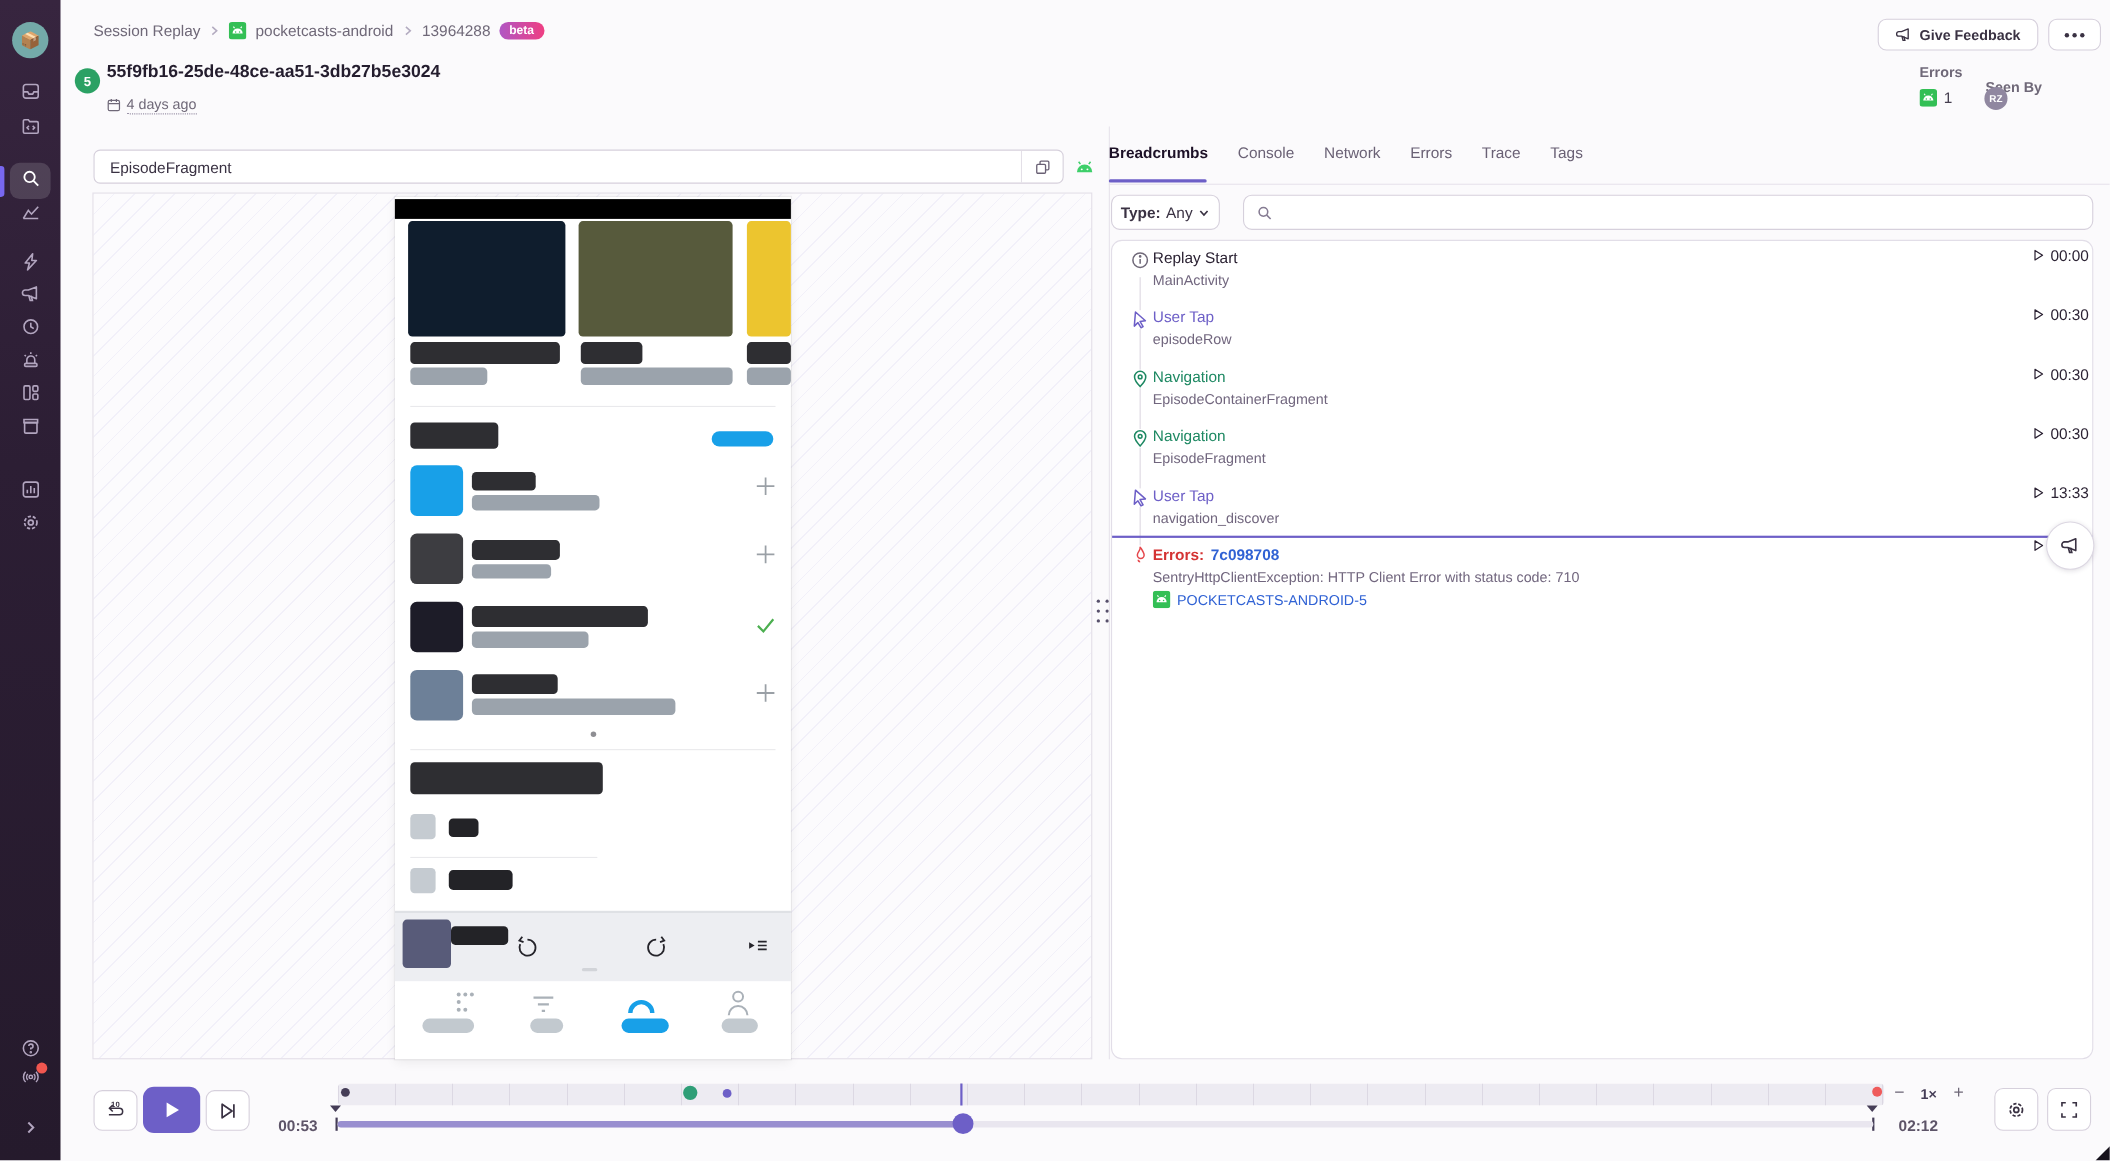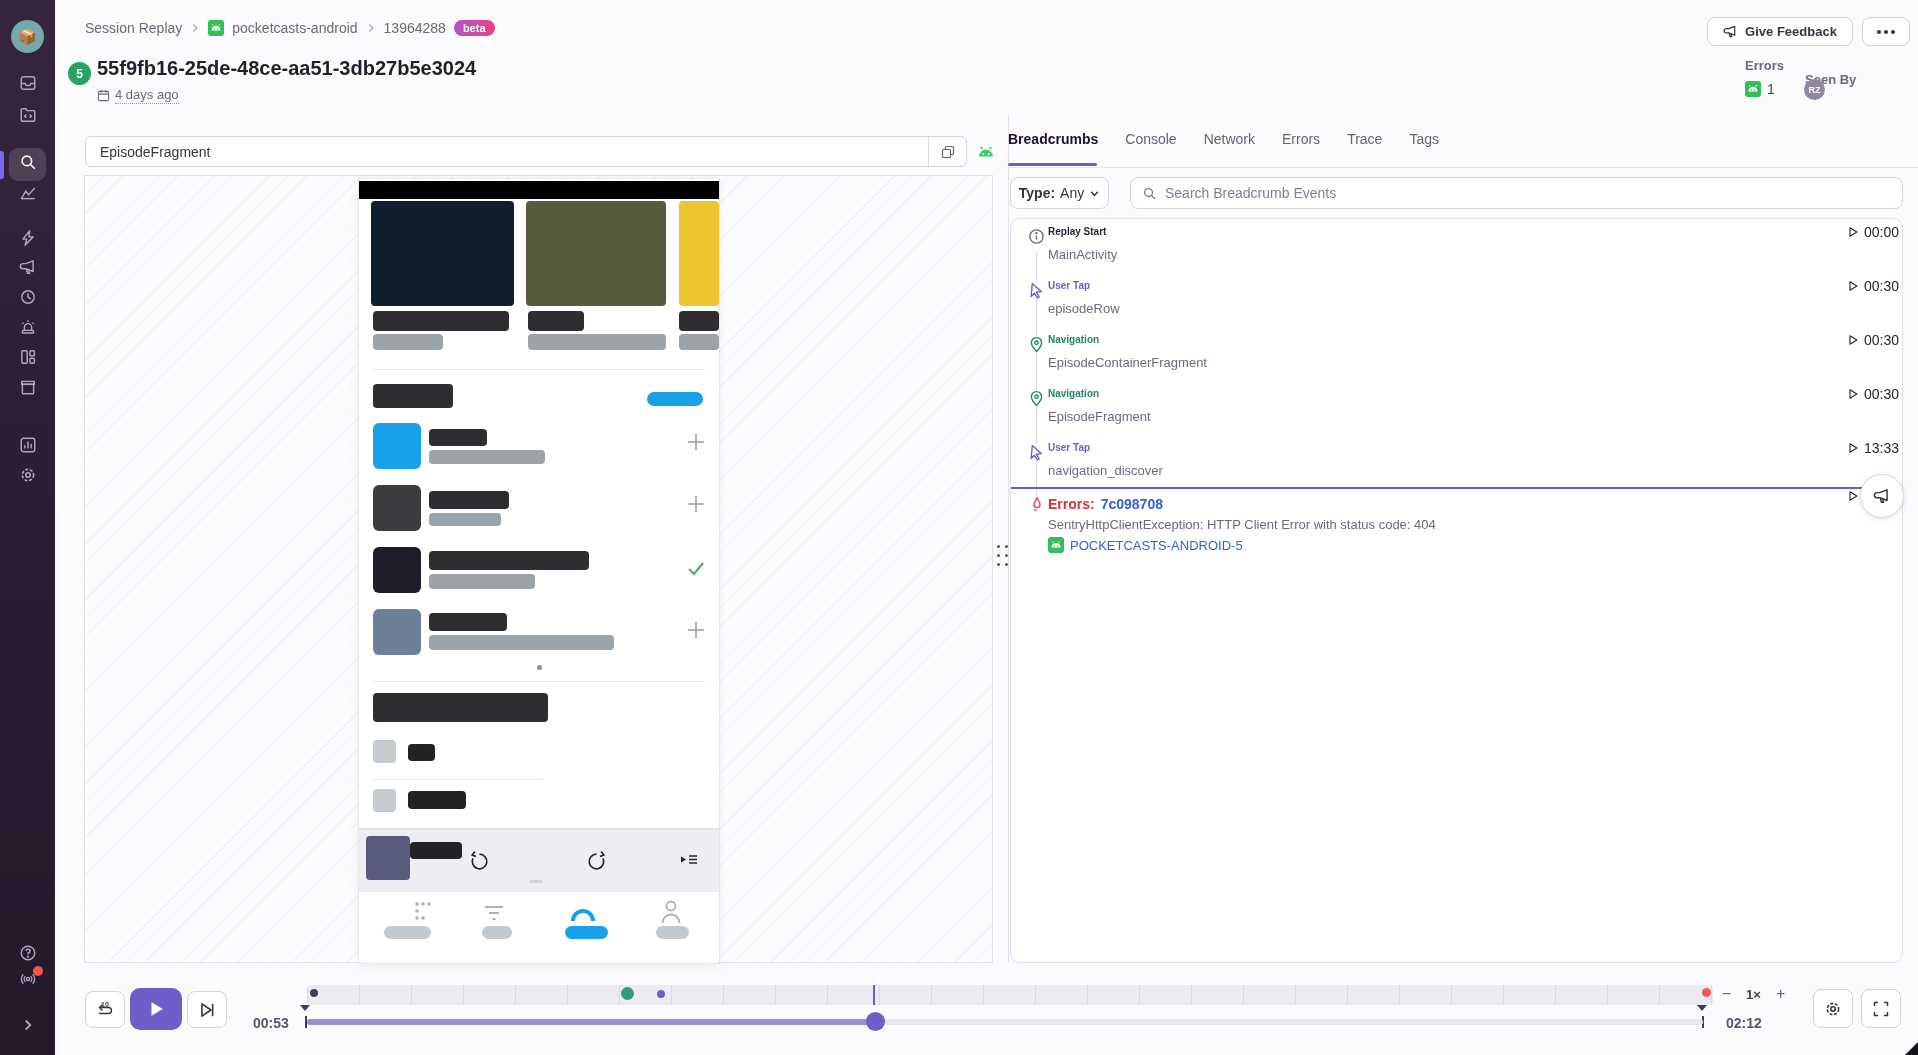--- a/index.html
+++ b/index.html
@@ -21,21 +21,21 @@
   .red-dot { position:absolute; left:33px; top:966px; width:10px; height:10px; border-radius:50%; background:#f1564f; }
 
   
   .crumbs { position:absolute; left:85px; top:20px; display:flex; align-items:center; gap:8px;
     font-size:14px; color:#6f6878; }
   .crumb-sep svg { width:10px; height:10px; color:#b3abc0; display:block; }
   .beta-pill { background:linear-gradient(90deg,#b056c4,#ef3e82); color:#fff; font-size:11px; font-weight:bold;
     padding:2px 9px; border-radius:10px; }
   .activity-badge { position:absolute; left:68px; top:62px; width:23px; height:23px; border-radius:50%;
     background:#2ba164; color:#fff; font-size:12px; font-weight:bold; display:flex; align-items:center; justify-content:center; }
-  .replay-title { position:absolute; left:97px; top:57px; font-size:20px; font-weight:bold; color:#241d2e; }
+  .replay-title { position:absolute; left:97px; top:57px; font-size:16px; font-weight:bold; color:#241d2e; }
   .age-row { position:absolute; left:97px; top:87px; display:flex; align-items:center; gap:5px; color:#6f6878; font-size:13px; }
   .age-row .age-text { border-bottom:1px dotted #9b93a8; padding-bottom:1px; }
 
   .btn { background:#fff; border:1px solid #d6d0dc; border-radius:8px; color:#3a3243;
     display:flex; align-items:center; justify-content:center; cursor:pointer; }
   .give-feedback { position:absolute; left:1707px; top:17px; width:146px; height:29px; gap:7px;
     font-size:13px; font-weight:bold; }
   .more-btn { position:absolute; left:1862px; top:17px; width:48px; height:29px; gap:3px; }
   .more-btn i { width:4px; height:4px; border-radius:50%; background:#3a3243; }
   .meta-label { position:absolute; font-size:13px; font-weight:bold; color:#6f6878; }
@@ -81,21 +81,21 @@
   .bc-search { position:absolute; left:1130px; top:177px; width:773px; height:32px; border:1px solid #d6d0dc; border-radius:8px; background:#fff; }
   .bc-search svg { position:absolute; left:11px; top:8px; width:15px; height:15px; color:#857b92; }
   .bc-search input { position:absolute; left:34px; top:1px; width:720px; height:28px; border:none; outline:none;
     font-size:14px; color:#3a3243; background:transparent; font-family:"Liberation Sans",sans-serif; }
   .bc-search input::placeholder { color:#857b92; opacity:1; }
 
   .events-card { position:absolute; left:1010px; top:218px; width:893px; height:745px; background:#fff;
     border:1px solid #e2dee8; border-radius:10px; }
   .evt-connector { position:absolute; left:1036px; top:252px; width:1px; height:244px; background:#ddd8e2; }
   .evt-icon { position:absolute; left:1028px; width:17px; height:17px; background:#fff; }
-  .evt-title { position:absolute; left:1048px; font-size:10px; font-weight:bold; color:#2b2233; }
+  .evt-title { position:absolute; left:1048px; font-size:14px; font-weight:normal; color:#2b2233; }
   .evt-title.purple { color:#6d5fc7; } .evt-title.green { color:#1d8862; }
   .evt-desc { position:absolute; left:1048px; font-size:13px; color:#71667e; }
   .evt-ts { position:absolute; display:flex; align-items:center; gap:5px; font-size:14px; color:#2b2233; cursor:pointer; }
   .evt-ts svg { width:12px; height:12px; }
   .current-line { position:absolute; left:1011px; top:487px; width:891px; height:2px; background:#6d5fc7; }
   .err-title { position:absolute; left:1048px; top:496px; font-size:14px; font-weight:bold; }
   .err-title .elabel { color:#d43333; } .err-title .eid { color:#3062d4; margin-left:6px; cursor:pointer; }
   .project-row { position:absolute; left:1048px; top:537px; display:flex; align-items:center; gap:6px;
     font-size:13px; color:#3062d4; cursor:pointer; }
   .feedback-fab { position:absolute; left:1860px; top:474px; width:44px; height:44px; border-radius:50%;
@@ -448,21 +448,20 @@
         <svg width="11" height="11" viewBox="0 0 10 10" fill="none" stroke="#3a3243" stroke-width="1.4">
           <path d="M2 3.5 5 6.8 8 3.5"></path>
         </svg>
       </span>
   </button>
   <div class="bc-search">
     <svg viewBox="0 0 16 16" fill="none" stroke="currentColor" stroke-width="1.5">
         <circle cx="7" cy="7" r="4.2"></circle>
         <path d="M10.2 10.2 14 14"></path>
       </svg>
-    <input type="text" placeholder="Search Breadcrumb Events" style="">
   </div>
 
   <div class="events-card"></div>
   <div class="evt-connector"></div>
 
   <span class="evt-icon" style="top:228px;color:#6f6878"><svg viewBox="0 0 16 16" fill="none" stroke="currentColor" stroke-width="1.3">
         <circle cx="8" cy="8" r="6.2"></circle>
         <path d="M8 7v4"></path>
         <circle cx="8" cy="4.8" r=".5" fill="currentColor"></circle>
       </svg></span>
@@ -527,21 +526,21 @@
 
   <div class="current-line"></div>
 
   <span class="evt-icon" style="top:496px;color:#e5484d"><svg viewBox="0 0 16 16" fill="none" stroke="currentColor" stroke-width="1.3">
         <path d="M8 1.5c.6 2.6-2.4 3.9-2.4 6.6a2.9 2.9 0 0 0 5.8 0c0-1.2-.5-2-1-2.9-.6-1-.9-2.4-2.4-3.7z" stroke-linejoin="round"></path>
         <path d="M8 13.8c-1 0-1.6-.7-1.6-1.6"></path>
       </svg></span>
   <div class="err-title">
     <span class="elabel">Errors:</span><span class="eid">7c098708</span>
   </div>
-  <div class="evt-desc" style="top:517px">SentryHttpClientException: HTTP Client Error with status code: 404</div>
+  <div class="evt-desc" style="top:517px">SentryHttpClientException: HTTP Client Error with status code: 710</div>
   <div class="project-row">
     <span style="display:inline-flex">
         <svg width="16" height="16" viewBox="0 0 16 16">
           <rect width="16" height="16" rx="3" fill="#33bf55"></rect>
           <path d="M3.4 10.4a4.6 4.6 0 0 1 9.2 0z" fill="#fff"></path>
           <path d="M5.2 5.6 4.2 4.2M10.8 5.6l1-1.4" stroke="#fff" stroke-width="1"></path>
           <circle cx="6.2" cy="9" r=".7" fill="#33bf55"></circle>
           <circle cx="9.8" cy="9" r=".7" fill="#33bf55"></circle>
         </svg>
       </span>

